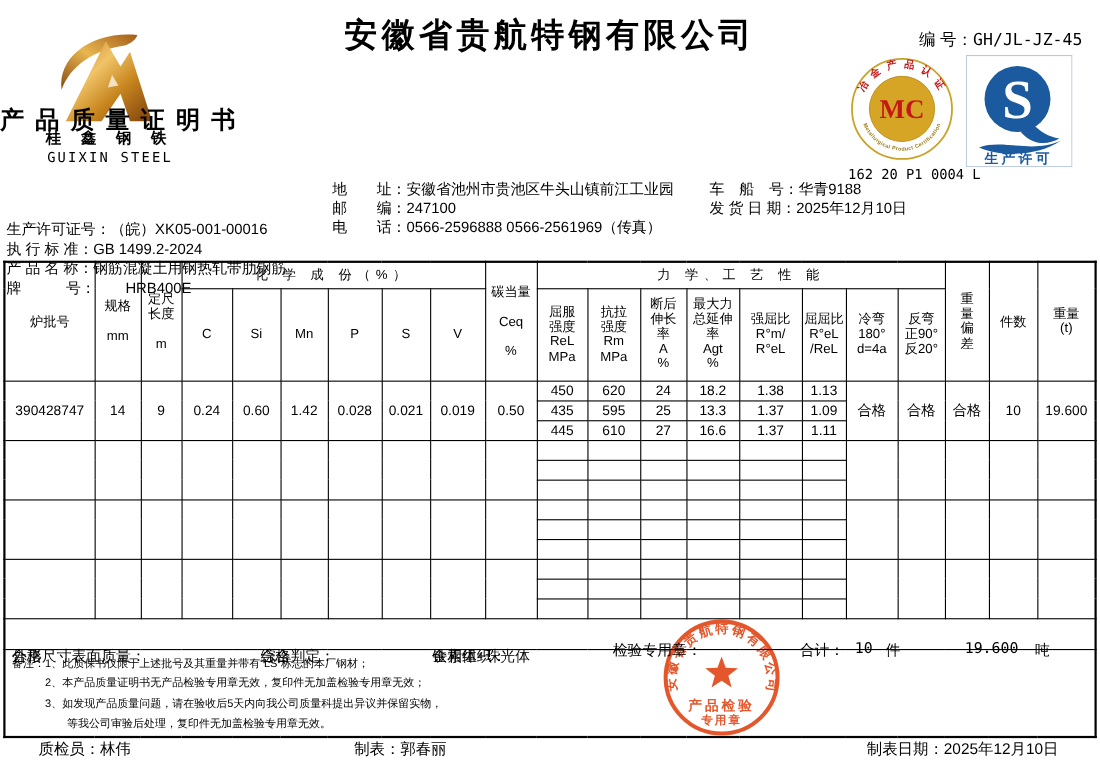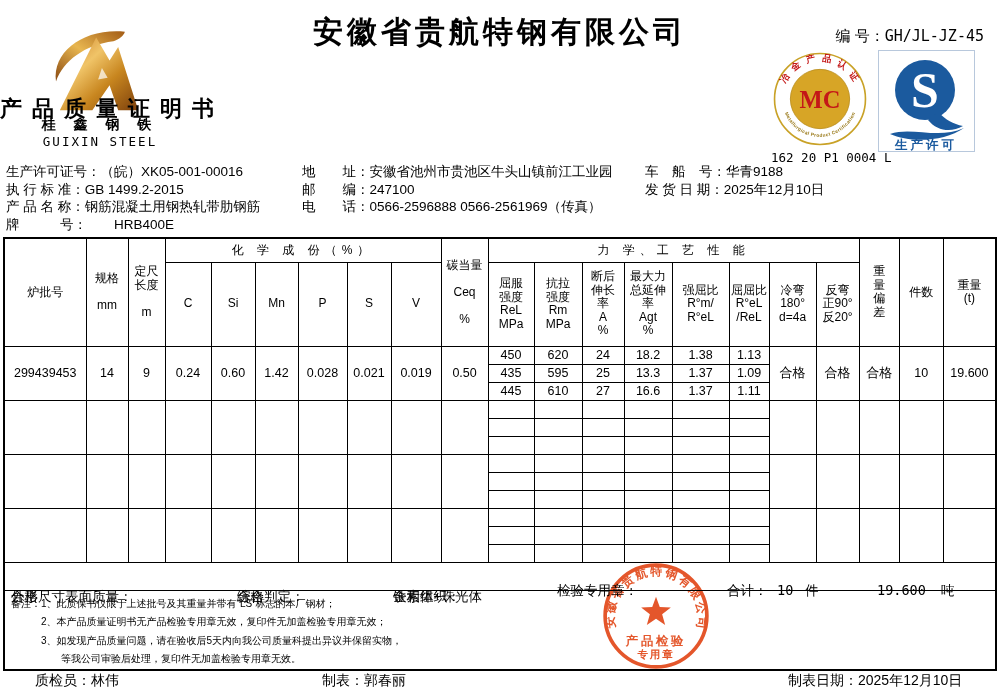--- a/index.html
+++ b/index.html
@@ -20,21 +20,21 @@
   .logo-wrap{left:38px;top:26px;width:124px;text-align:center;}
   .logo-cn{font-size:14px;font-weight:bold;letter-spacing:7px;margin-top:-2px;white-space:nowrap;}
   .logo-en{font-size:12.5px;letter-spacing:2px;font-family:"DejaVu Sans Mono",monospace;white-space:nowrap;}
 
   .mc-wrap{left:771px;top:52px;width:98px;text-align:center;}
   .mc-code{font-size:12.5px;font-family:"DejaVu Sans Mono",monospace;white-space:nowrap;margin-top:0px;}
   .qs-wrap{left:878px;top:50px;}
 
   
   .info-col{top:163px;font-size:13.5px;line-height:17.6px;white-space:nowrap;}
-  .i1{left:6px;} .i2{left:302px;} .i3{left:645px;}
+  .i1{left:6px;margin-top:37px;} .i2{left:302px;} .i3{left:645px;}
 
   
   table.cert{position:absolute;left:3px;top:237px;width:992px;border-collapse:collapse;
       table-layout:fixed;border:2px solid #000;}
   table.cert th,table.cert td{border:1px solid #000;padding:0;margin:0;
       text-align:center;vertical-align:middle;font-weight:normal;}
   table.cert th{font-size:12px;line-height:13.5px;white-space:pre-line;}
   tr.hdrA{height:24px;} tr.hdrB{height:84px;} tr.sub{height:18px;}
   tr.sumr{height:28px;} tr.remr{height:76px;}
   .grp{font-size:13px;letter-spacing:5px;}
@@ -113,21 +113,21 @@
       <circle cx="47" cy="40" r="30" fill="#1b5a9e"></circle>
       <path d="M 60,62 C 68,70 75,74 85,76 C 73,83 59,81 50,70 Z" fill="#1b5a9e"></path>
       <text x="47" y="57" text-anchor="middle" font-family="Liberation Serif, DejaVu Serif, serif" font-size="50" font-weight="bold" fill="#ffffff">S</text>
       <path d="M 12,84 C 34,76 60,90 86,78 C 66,92 32,93 12,84 Z" fill="#1b5a9e"></path>
       <text x="48" y="98.5" text-anchor="middle" font-size="12.5" font-weight="bold" letter-spacing="3" fill="#1b5a9e">生产许可</text>
     </svg>
   </div>
 
   <div class="abs info-col i1">
     <div><span>生产许可证号：</span><span>（皖）XK05-001-00016</span></div>
-    <div><span>执 行 标 准：</span><span>GB 1499.2-2015</span></div>
+    <div><span>执 行 标 准：</span><span>GB 1499.2-2024</span></div>
     <div><span>产 品 名 称：</span><span>钢筋混凝土用钢热轧带肋钢筋</span></div>
     <div><span>牌　　　号：</span><span>　　HRB400E</span></div>
   </div>
 
   <div class="abs info-col i2">
     <div><span>地　　址：</span><span>安徽省池州市贵池区牛头山镇前江工业园</span></div>
     <div><span>邮　　编：</span><span>247100</span></div>
     <div><span>电　　话：</span><span>0566-2596888  0566-2561969（传真）</span></div>
   </div>
 
@@ -219,21 +219,21 @@
 /ReL</th>
       <th>冷弯
 180°
 d=4a</th>
       <th>反弯
 正90°
 反20°</th>
     </tr>
 
     <tr class="sub">
-      <td rowspan="3" class="val">299439453</td>
+      <td rowspan="3" class="val">390428747</td>
       <td rowspan="3" class="val">14</td>
       <td rowspan="3" class="val">9</td>
       <td rowspan="3" class="val">0.24</td>
       <td rowspan="3" class="val">0.60</td>
       <td rowspan="3" class="val">1.42</td>
       <td rowspan="3" class="val">0.028</td>
       <td rowspan="3" class="val">0.021</td>
       <td rowspan="3" class="val">0.019</td>
       <td rowspan="3" class="val">0.50</td>
       <td class="val">450</td>

